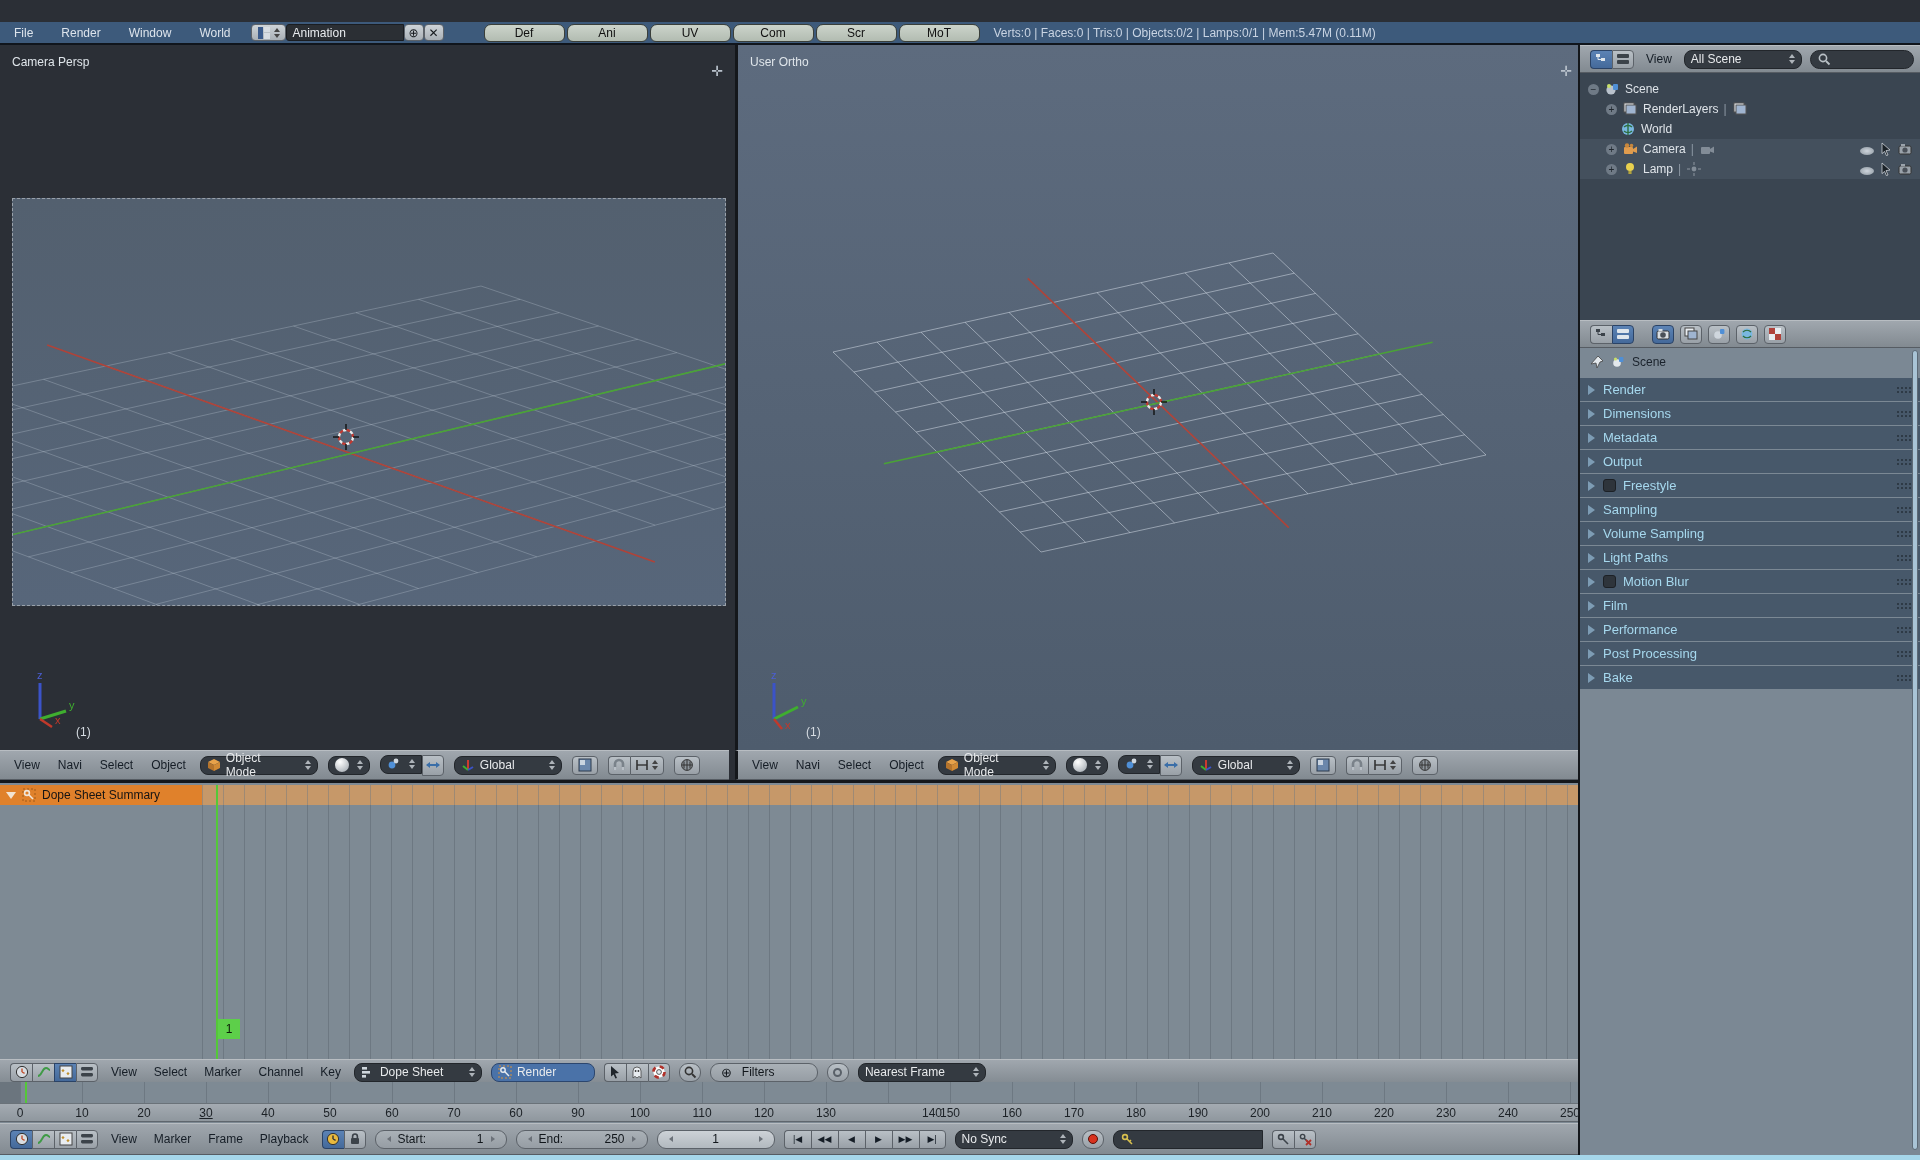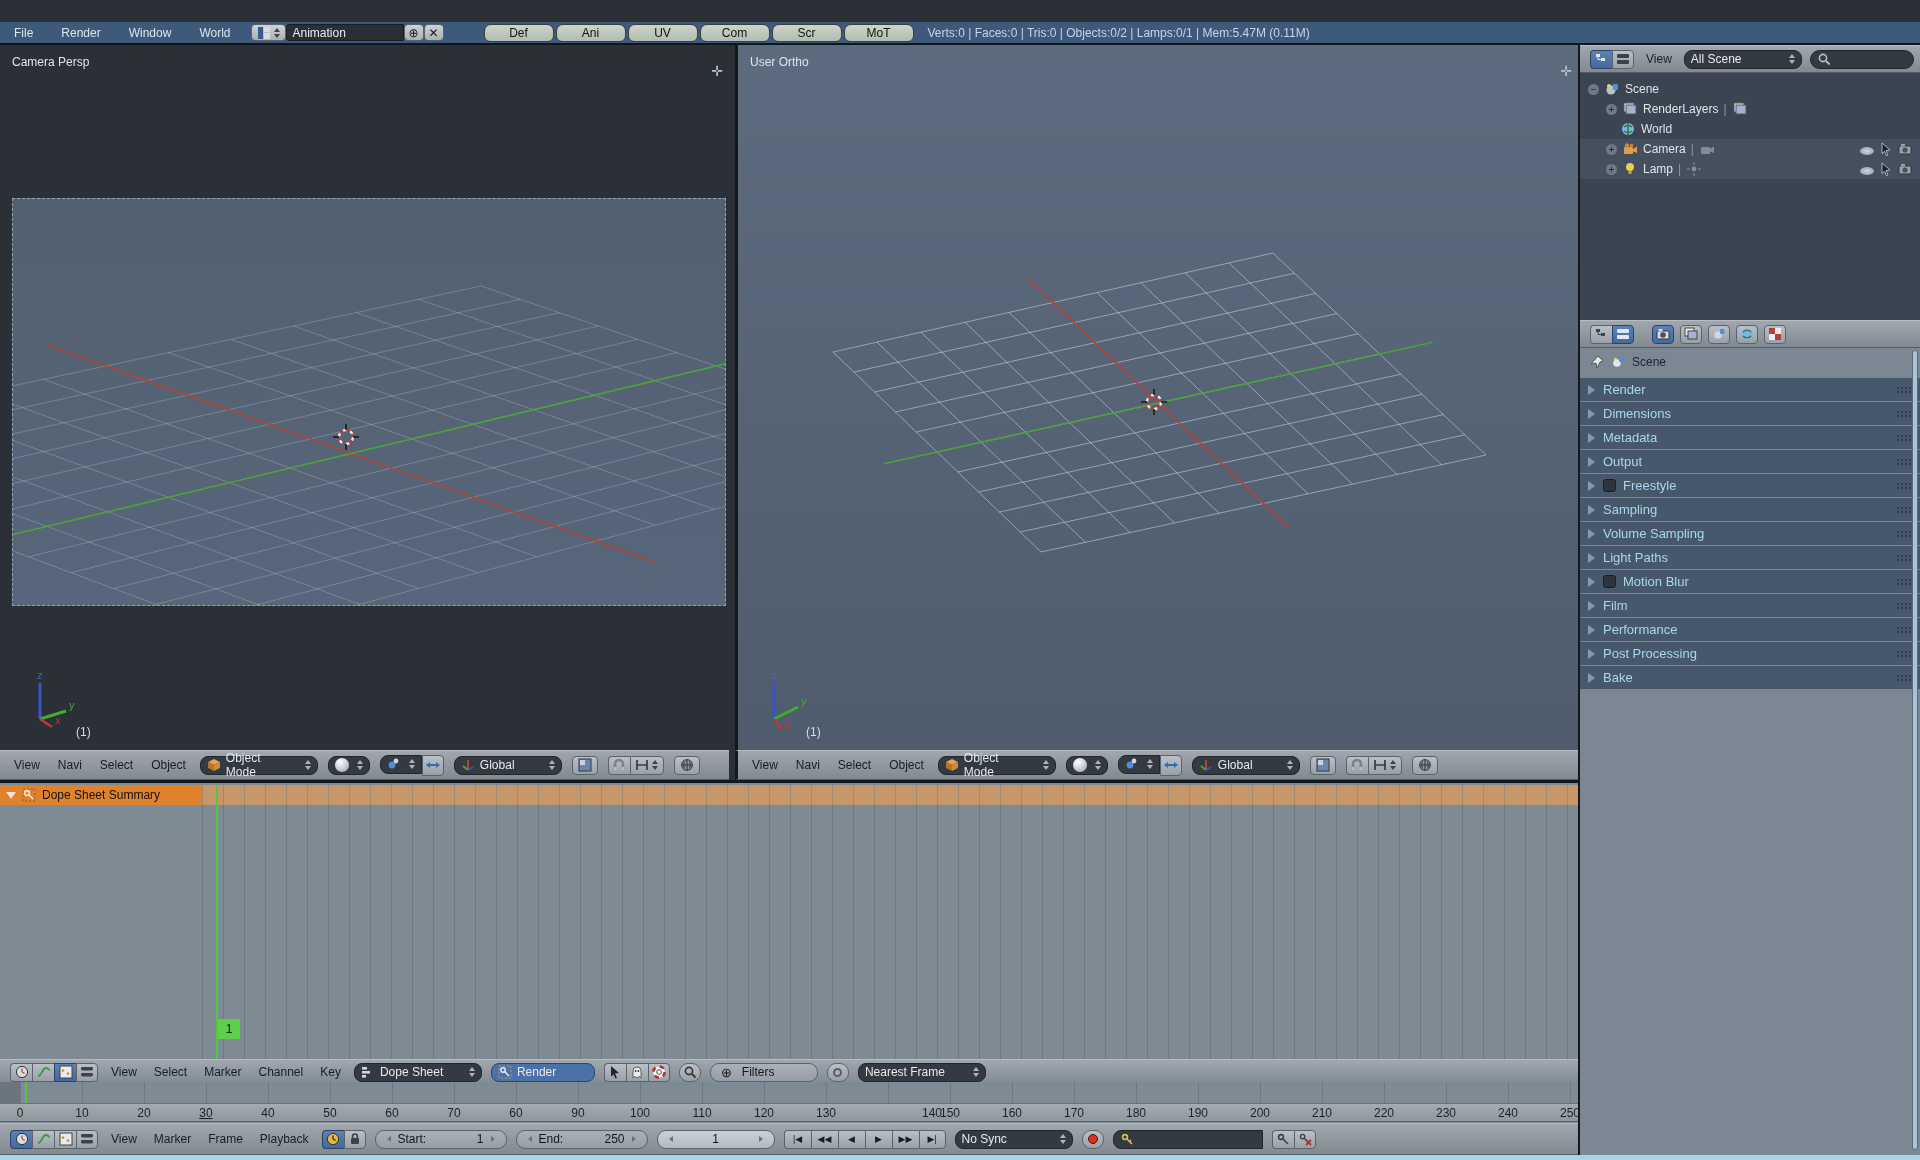--- a/index.html
+++ b/index.html
@@ -17,21 +17,21 @@
     font-size:10px;color:#333;}
   .winbtn.close{background:linear-gradient(#f0a396,#d8503e);border-color:#8c2f22;color:#fff;font-weight:bold;}
   .menubar{left:0;top:22px;width:1920px;height:23px;background:#3d5a7b;border-bottom:2px solid #10151c;
     display:flex;align-items:center;gap:0;color:#dde4ec;}
   .mtop{padding:0 14px;cursor:default;}
   .darkfield{background:#2b2f34;border:1px solid #1a1d21;border-radius:3px;color:#e8ebee;
     height:17px;display:flex;align-items:center;padding:0 6px;}
   .lbtn{background:linear-gradient(#cdd3d8,#a9b0b6);border:1px solid #5c6269;border-radius:4px;
     height:17px;display:flex;align-items:center;justify-content:center;color:#14181c;padding:0 5px;}
   .laybtn{background:linear-gradient(#ccd4cb,#b2bcb1);border:1px solid #3a3f3a;border-radius:7px 7px 6px 6px;
-    width:70px;height:18px;display:flex;align-items:center;justify-content:center;color:#111;margin-right:2px;text-align:right;}
+    width:81px;height:18px;display:flex;align-items:center;justify-content:center;color:#111;margin-right:2px;text-align:right;}
   .stats{color:#c9d4e3;margin-left:12px;}
   
   .hdr{background:linear-gradient(#a0a7ae,#828a91);border-top:1px solid #b8bdc2;border-bottom:1px solid #565c63;
     display:flex;align-items:center;gap:10px;padding-left:10px;color:#151d26;}
   .menu{padding:0 4px;cursor:default;}
   .dsel{background:#343a41;border:1px solid #22262b;border-radius:8px;color:#e8eaec;height:19px;
     display:flex;align-items:center;gap:5px;padding:0 6px;}
   .steppers{display:flex;flex-direction:column;gap:2px;margin-left:3px;}
   .tri-u{width:0;height:0;border-left:3px solid transparent;border-right:3px solid transparent;border-bottom:4px solid #aeb4ba;}
   .tri-d{width:0;height:0;border-left:3px solid transparent;border-right:3px solid transparent;border-top:4px solid #aeb4ba;}

